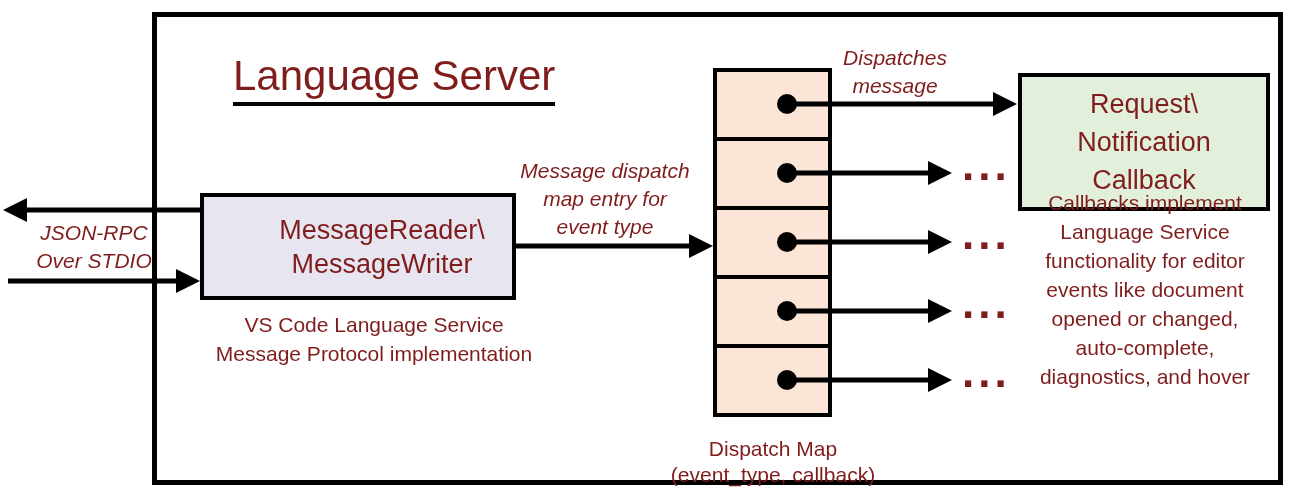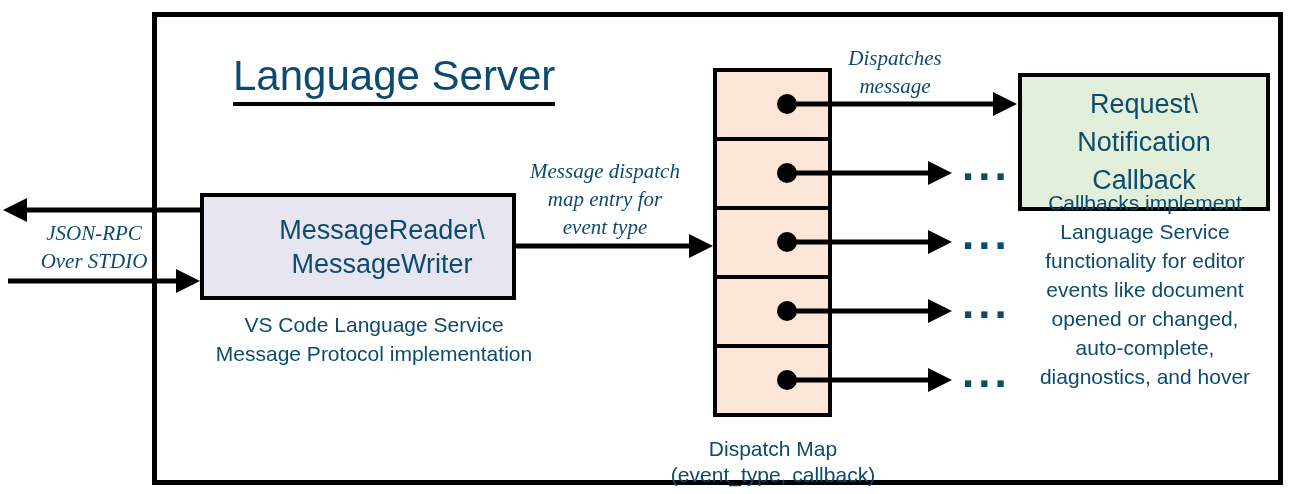--- a/index.html
+++ b/index.html
@@ -9,21 +9,21 @@
     --line-color: #000000;
   }
   * { box-sizing: border-box; margin: 0; padding: 0; }
   html, body { background: #ffffff; }
   #stage {
     position: relative;
     width: 1291px;
     height: 494px;
     background: #ffffff;
     font-family: "Liberation Sans", sans-serif;
-    color: #0c4a6e;
+    color: #7f1d1d;
     overflow: hidden;
   }
   .abs { position: absolute; }
   #outer-box {
     left: 152px; top: 12px; width: 1131px; height: 473px;
     border: 5px solid var(--line-color);
     background: transparent;
     z-index: 1;
   }
   #title {
@@ -66,21 +66,20 @@
   .map-cell { flex: 1; background: var(--map-fill); }
   .map-cell + .map-cell { border-top: 4px solid var(--line-color); }
   .note {
     text-align: center;
     z-index: 4;
   }
   .italic-note {
     font-style: italic;
     font-size: 21px;
     line-height: 28px;
-    font-family: Liberation Serif, serif;
   }
   .plain-note {
     font-size: 21px;
     line-height: 29px;
   }
   #io-label        { left: 14px;  top: 219px; width: 160px; }
   #lookup-label    { left: 513px; top: 157px; width: 184px; }
   #dispatches-label{ left: 815px; top: 44px;  width: 160px; }
   #reader-caption  { left: 203px; top: 310px; width: 342px; }
   #callbacks-note  { left: 1015px; top: 188px; width: 260px; }

